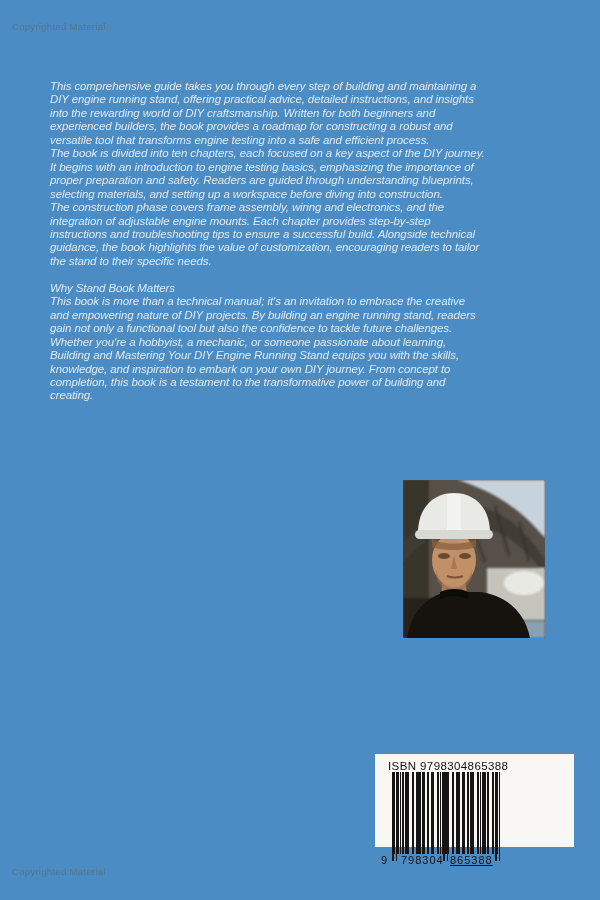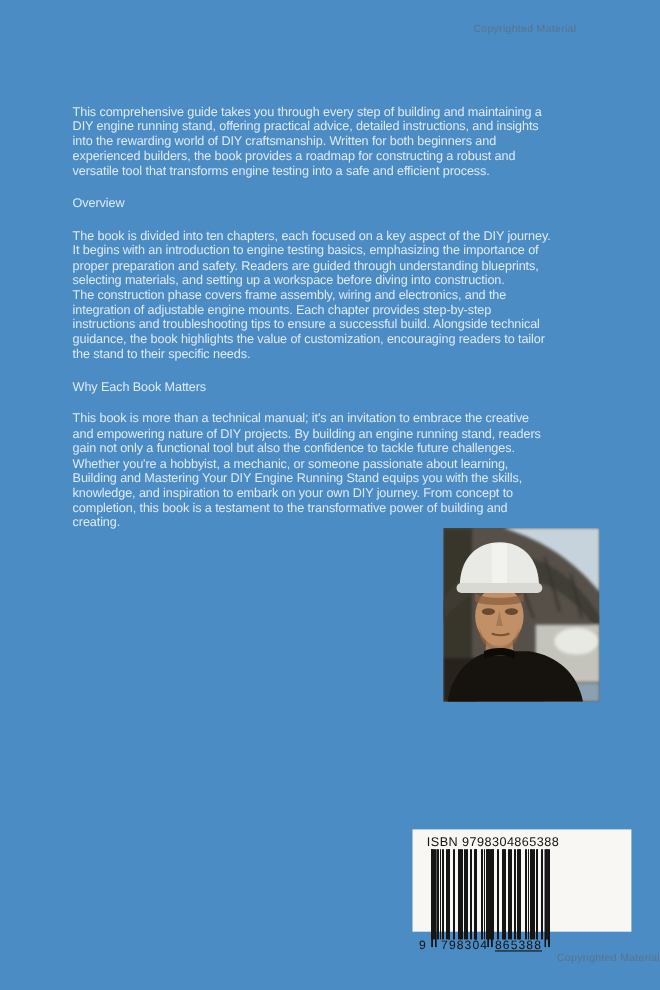--- a/index.html
+++ b/index.html
@@ -11,36 +11,37 @@
     overflow: hidden;
     font-family: "Liberation Sans", sans-serif;
   }
   .watermark {
     position: absolute;
     color: #5d6f7e;
     opacity: 0.85;
     filter: blur(0.4px);
     font-size: 9.5px;
     letter-spacing: 0.3px;
-    text-align: right;
+    text-align: left;
+    margin-left: 12px;
   }
   .watermark.top { top: 21px; left: 0; width: 524px; }
   .watermark.bottom { top: 866px; left: 0; width: 600px; }
 
   .text-block {
     position: absolute;
     top: 80px;
     left: 50px;
     width: 545px;
     color: #dfeaf4;
     font-size: 11.5px;
     line-height: 13.45px;
     letter-spacing: -0.1px;
   }
-  .text-block p { margin: 16px; white-space: pre-line; }
+  .text-block p { margin: 0; white-space: pre-line; font-style: italic; }
   .text-block .heading { margin-top: 13.45px; }
 
   .photo {
     position: absolute;
     left: 403px;
     top: 480px;
     width: 142px;
     height: 158px;
   }
   .photo svg { display: block; width: 100%; height: 100%; }
@@ -109,31 +110,30 @@
 <div class="cover">
 
   <div class="watermark top">Copyrighted Material</div>
 
   <div class="text-block">
     <p class="para">This comprehensive guide takes you through every step of building and maintaining a
 DIY engine running stand, offering practical advice, detailed instructions, and insights
 into the rewarding world of DIY craftsmanship. Written for both beginners and
 experienced builders, the book provides a roadmap for constructing a robust and
 versatile tool that transforms engine testing into a safe and efficient process.</p>
-    <p class="heading">Overview</p>
     <p class="para">The book is divided into ten chapters, each focused on a key aspect of the DIY journey.
 It begins with an introduction to engine testing basics, emphasizing the importance of
 proper preparation and safety. Readers are guided through understanding blueprints,
 selecting materials, and setting up a workspace before diving into construction.
 The construction phase covers frame assembly, wiring and electronics, and the
 integration of adjustable engine mounts. Each chapter provides step-by-step
 instructions and troubleshooting tips to ensure a successful build. Alongside technical
 guidance, the book highlights the value of customization, encouraging readers to tailor
 the stand to their specific needs.</p>
-    <p class="heading">Why Each Book Matters</p>
+    <p class="heading">Why Stand Book Matters</p>
     <p class="para">This book is more than a technical manual; it's an invitation to embrace the creative
 and empowering nature of DIY projects. By building an engine running stand, readers
 gain not only a functional tool but also the confidence to tackle future challenges.
 Whether you're a hobbyist, a mechanic, or someone passionate about learning,
 Building and Mastering Your DIY Engine Running Stand equips you with the skills,
 knowledge, and inspiration to embark on your own DIY journey. From concept to
 completion, this book is a testament to the transformative power of building and
 creating.</p>
   </div>
 

